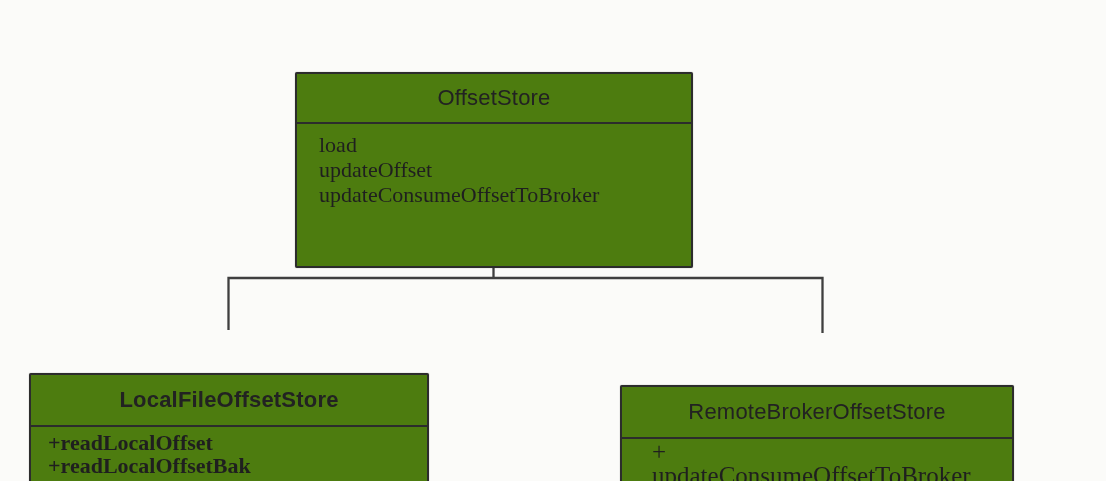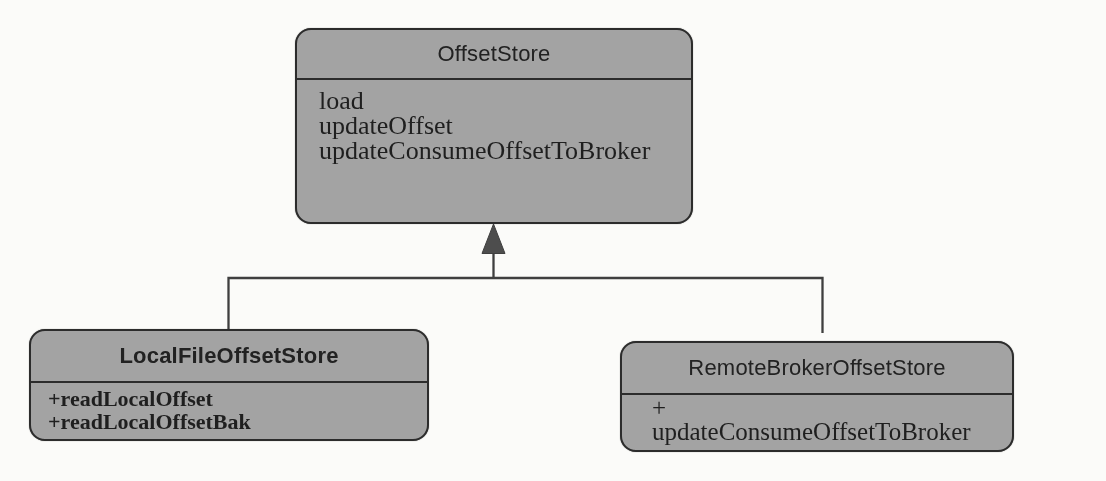--- a/index.html
+++ b/index.html
@@ -30,23 +30,24 @@
     fill: none;
   }
   .connectors polygon {
     stroke: #3f3f3f;
     stroke-width: 1;
   }
   .uml-box {
     position: absolute;
     box-sizing: border-box;
     border: 2.5px solid #2c2c2c;
-    border-radius: 16px;
-    background: #a3a3a3;
+    border-radius: 2px;
+    background: #4d7c0f;
     box-shadow: 0 0 1px rgba(20,20,20,0.55);
+    margin-top: 44px;
   }
   .uml-title {
     box-sizing: border-box;
     display: flex;
     align-items: center;
     justify-content: center;
     border-bottom: 2.5px solid #2c2c2c;
     font-family: "Liberation Sans", sans-serif;
     font-size: 22px;
     letter-spacing: 0.2px;
@@ -57,21 +58,21 @@
     box-sizing: border-box;
     white-space: nowrap;
   }
   .uml-methods .m {
     display: block;
   }
 
   
   .box-parent { left: 295px; top: 28px; width: 398px; height: 196px; }
   .box-parent .uml-title { height: 50px; }
-  .box-parent .uml-methods { padding: 8px 6px 0 22px; font-size: 26px; line-height: 25px; }
+  .box-parent .uml-methods { padding: 8px 6px 0 22px; font-size: 22px; line-height: 25px; }
 
   
   .box-local { left: 29px; top: 329px; width: 400px; height: 112px; font-weight: bold; }
   .box-local .uml-title { height: 52px; }
   .box-local .uml-methods { padding: 4px 14px 0 17px; font-size: 22px; line-height: 23px; }
 
   
   .box-remote { left: 620px; top: 341px; width: 394px; height: 111px; }
   .box-remote .uml-title { height: 52px; }
   .box-remote .uml-methods { padding: 1px 6px 0 30px; font-size: 25px; line-height: 24px; }

